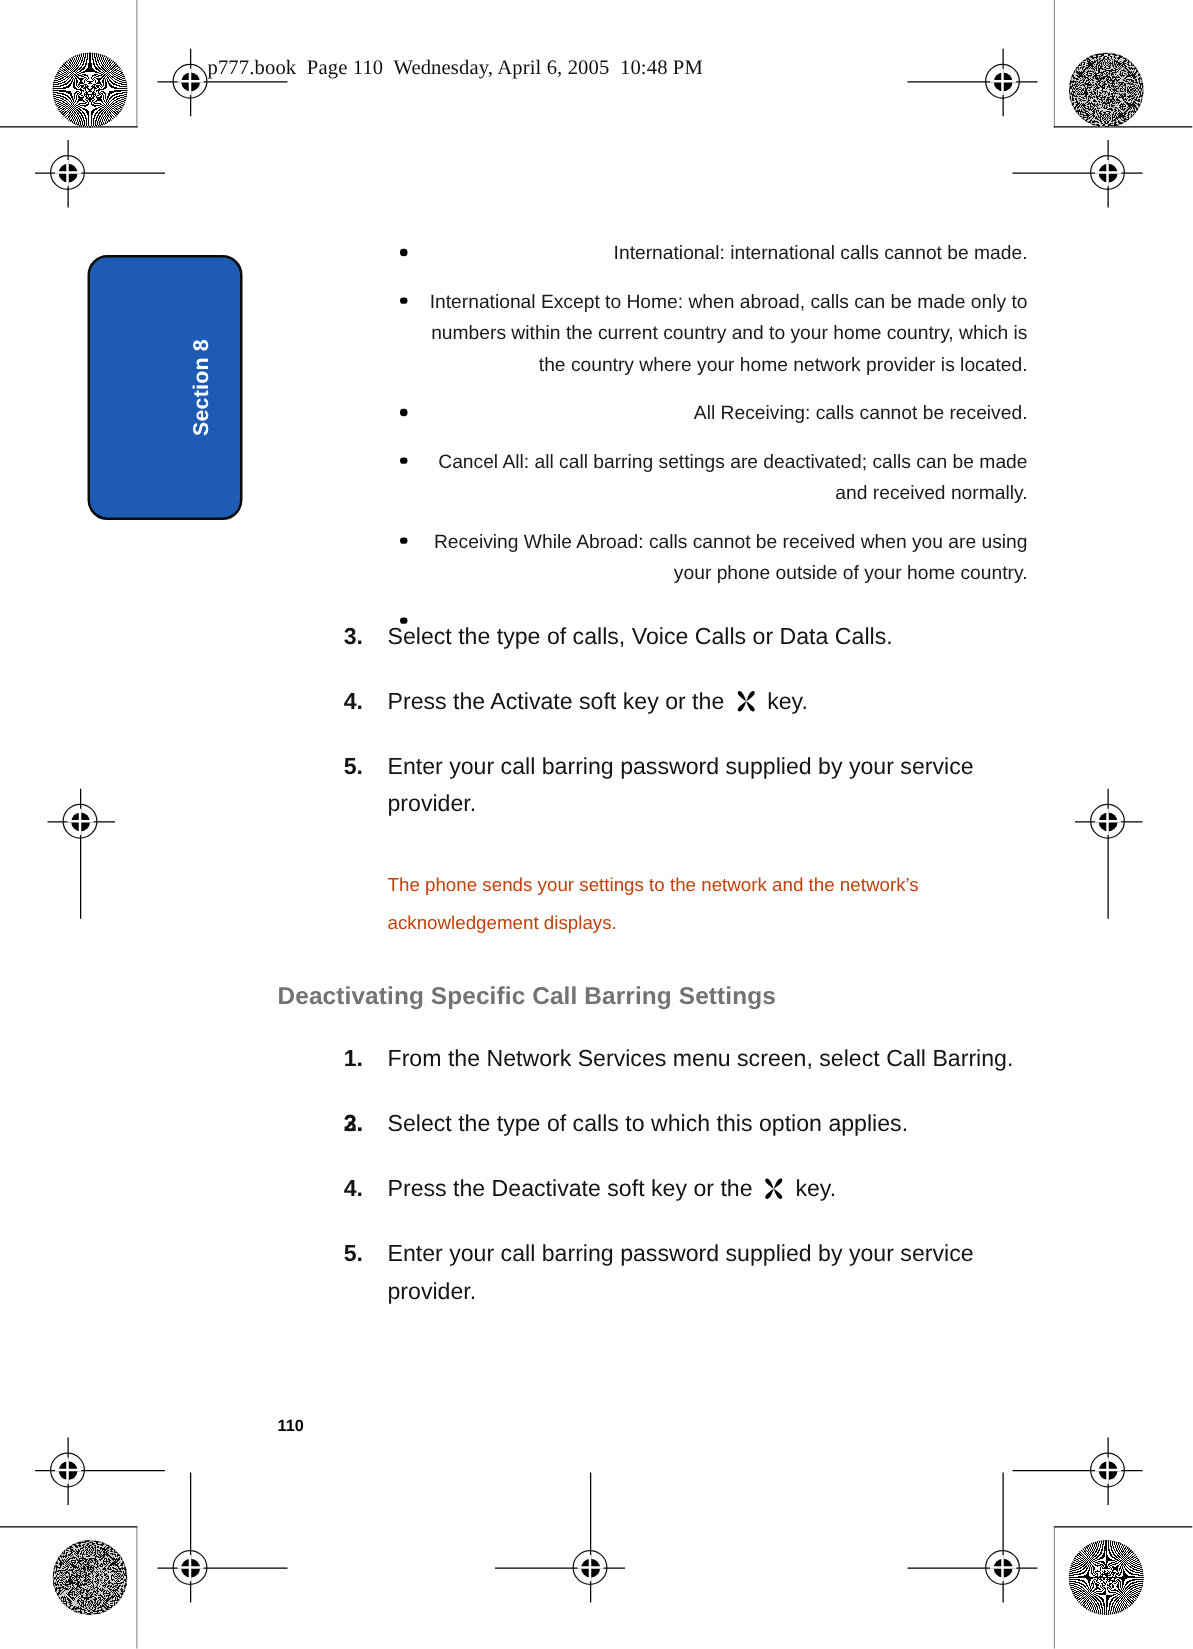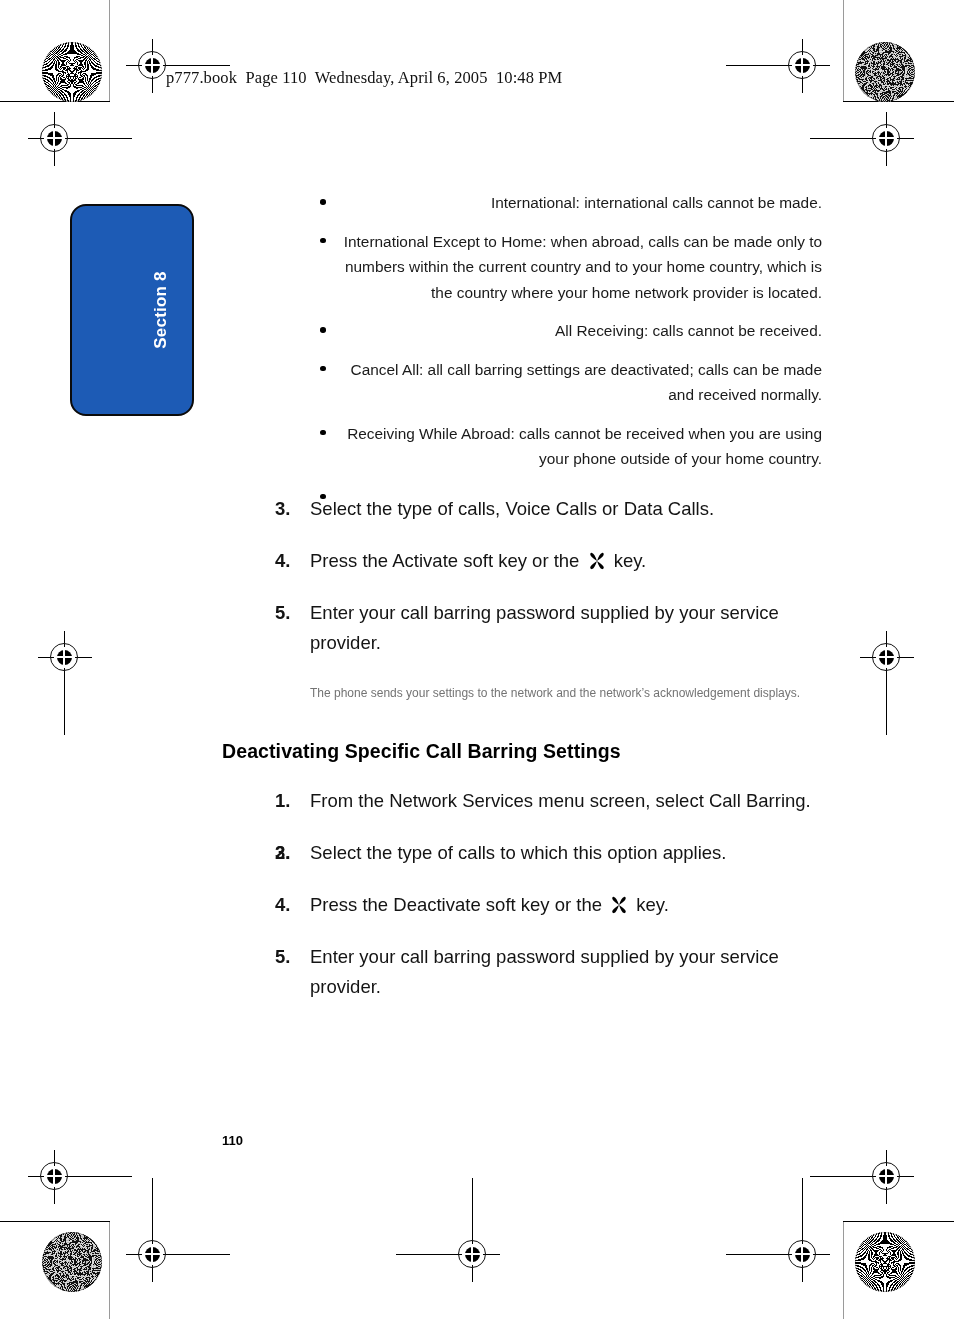--- a/index.html
+++ b/index.html
@@ -96,21 +96,21 @@
   }
   .trimrule {
     position: absolute;
     background: #9a9a9a;
   }
 
   
   .header-text {
     position: absolute;
     left: 166px;
-    top: 68px;
+    top: 44px;
     font-family: "Liberation Serif", serif;
     font-size: 16.5px;
     color: #111;
     white-space: pre;
     letter-spacing: .1px;
   }
 
   
   .section-tab {
     position: absolute;
@@ -185,32 +185,32 @@
     color: #141414;
   }
   .step-num {
     position: absolute;
     left: 53px;
     top: 0;
     font-weight: bold;
     font-size: 18.5px;
   }
   .step-para {
-    margin-top: 20px;
+    margin-top: 36px;
     margin-left: 88px;
-    font-size: 12px;
+    font-size: 15px;
     line-height: 30px;
-    color: #737373;
+    color: #c2410c;
   }
   b.em { font-weight: normal; }
 
   .sub-heading {
     margin-top: 30px;
     margin-left: 0px;
-    color: #000000;
+    color: #737373;
     font-weight: bold;
     font-size: 19.5px;
     line-height: 26px;
     letter-spacing: .1px;
   }
 
   .key-glyph {
     display: inline-block;
     width: 20px;
     height: 20px;

